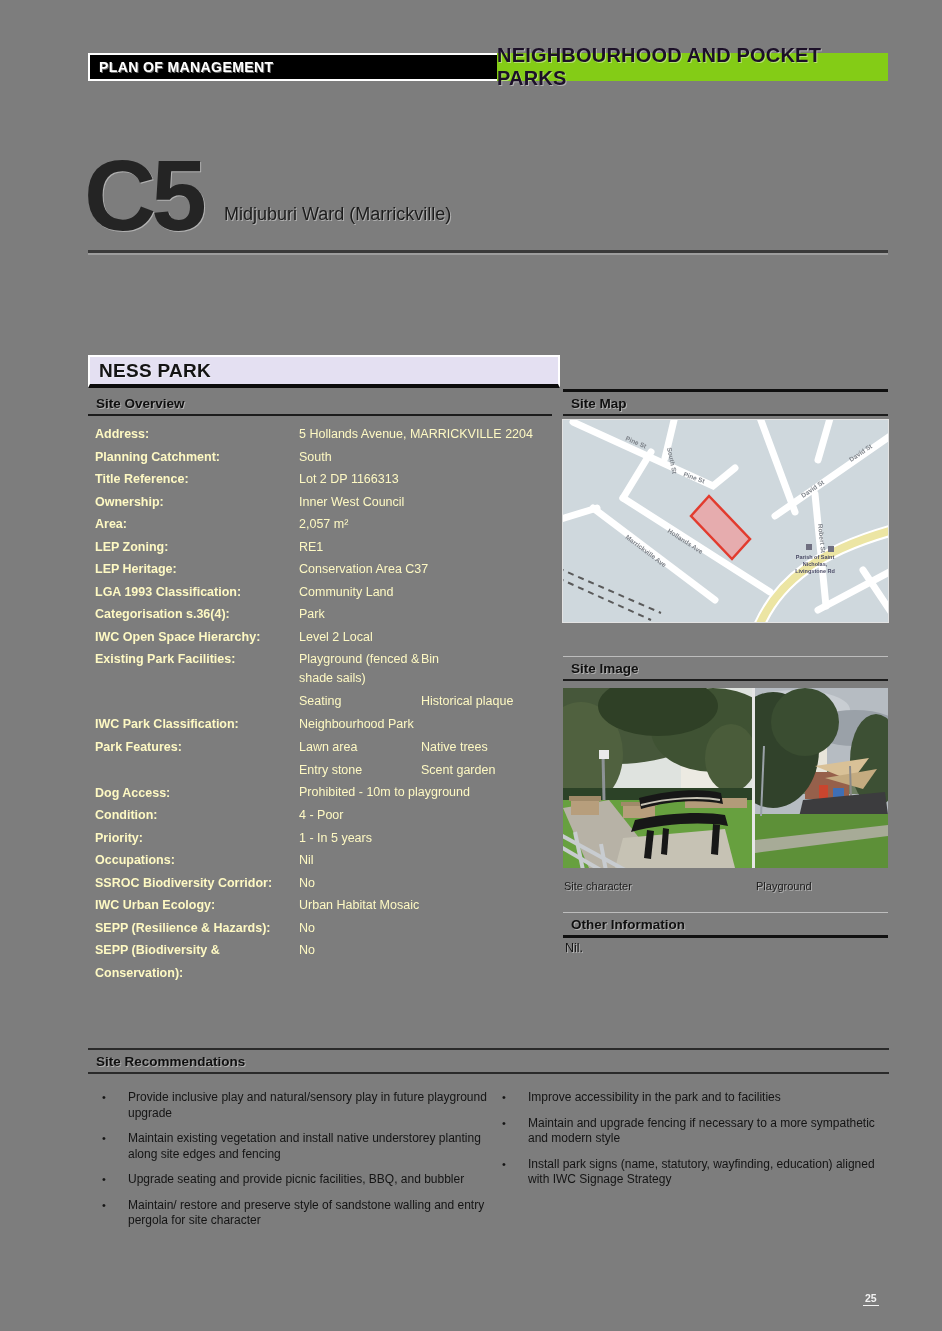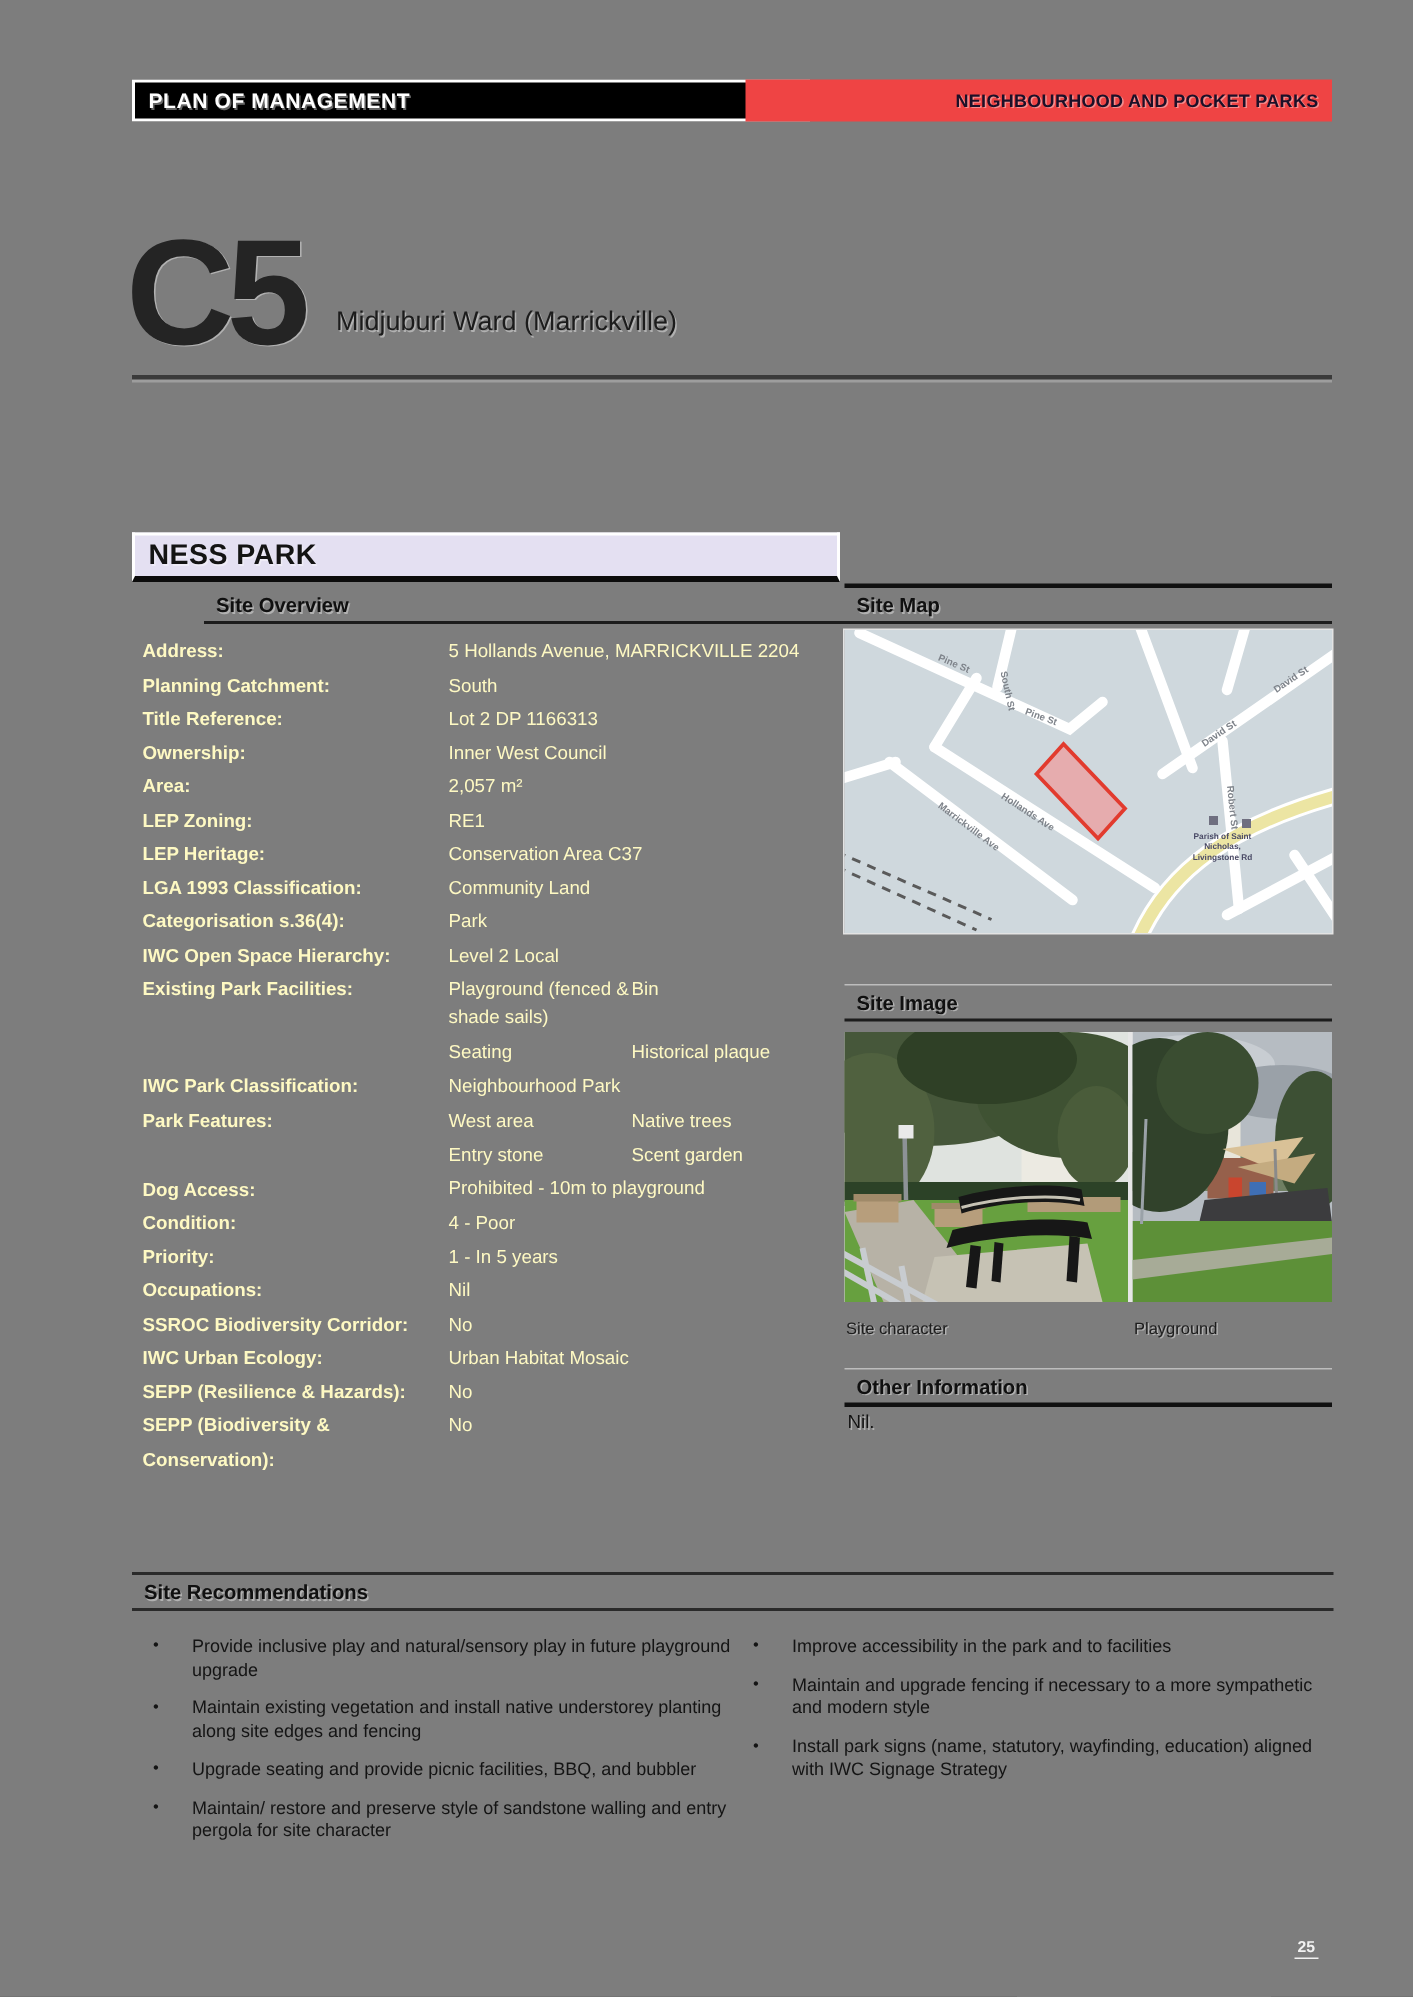--- a/index.html
+++ b/index.html
@@ -13,22 +13,22 @@
 
   
   .banner-left {
     position:absolute; left:88px; top:53px; width:452px; height:28px;
     background:#000; border:2px solid #fff; color:#fff;
     font-size:14px; font-weight:bold; letter-spacing:0.4px;
     display:flex; align-items:center; padding-left:9px;
   }
   .banner-right {
     position:absolute; left:497px; top:53px; width:391px; height:28px;
-    background:#ef4444; color:#1c1028;
-    font-size:12px; font-weight:bold; letter-spacing:0.2px;
+    background:#84cc16; color:#1c1028;
+    font-size:20px; font-weight:bold; letter-spacing:0.2px;
     display:flex; align-items:center; justify-content:flex-end; padding-right:9px;
   }
 
   
   .code { position:absolute; left:84px; top:150px; font-size:100px; font-weight:bold;
           color:#242424; line-height:0.9; letter-spacing:-5px; }
   .ward { position:absolute; left:224px; top:204px; font-size:18px; font-weight:normal; color:#1c1c1c; }
   .title-rule { position:absolute; left:88px; top:250px; width:800px; height:3px;
           background:#3a3a3a; box-shadow:0 2px 0 rgba(255,255,255,0.25); }
 
@@ -38,21 +38,21 @@
     background:#e4e0f2; border:2px solid #fff; border-bottom:4px solid #0c0c0c;
     display:flex; align-items:center; padding-left:9px;
     font-size:19px; font-weight:bold; color:#141414; letter-spacing:0.3px;
   }
 
   
   .sec-head {
     position:absolute; font-weight:bold; font-size:13.5px; color:#101010;
     padding:4px 0 3px 8px;
   }
-  .h-overview { left:88px; top:392px; width:464px; border-bottom:2px solid #1c1c1c;margin-left:48px; }
+  .h-overview { left:88px; top:392px; width:464px; border-bottom:2px solid #1c1c1c; }
   .h-map      { left:563px; top:389px; width:325px; border-top:3px solid #101010; border-bottom:2px solid #1c1c1c; }
   .h-image    { left:563px; top:656px; width:325px; border-top:1px solid #bdbdbd; border-bottom:2px solid #1c1c1c; }
   .h-other    { left:563px; top:912px; width:325px; border-top:1px solid #bdbdbd; border-bottom:3px solid #101010; }
   .h-recs     { left:88px; top:1048px; width:801px; border-top:2px solid #2a2a2a; border-bottom:2px solid #2a2a2a; }
 
   
   .ov-table { position:absolute; left:95px; top:423px; width:458px;
               font-size:12.5px; line-height:22.5px; color:#fef9c3; }
   .row { display:flex; }
   .row .lbl { width:204px; flex:none; font-weight:bold; }
@@ -158,21 +158,21 @@
     </div>
 
     <div class="row">
       <div class="lbl">IWC Park Classification:</div>
       <div class="val">Neighbourhood Park</div>
     </div>
 
     <div class="row">
       <div class="lbl">Park Features:</div>
       <div class="grid2">
-        <div>West area</div>
+        <div>Lawn area</div>
         <div>Native trees</div>
         <div>Entry stone</div>
         <div>Scent garden</div>
       </div>
     </div>
 
     <div class="row">
       <div class="lbl">Dog Access:</div>
       <div class="val">
         <div class="vline">Prohibited - 10m to playground</div>

